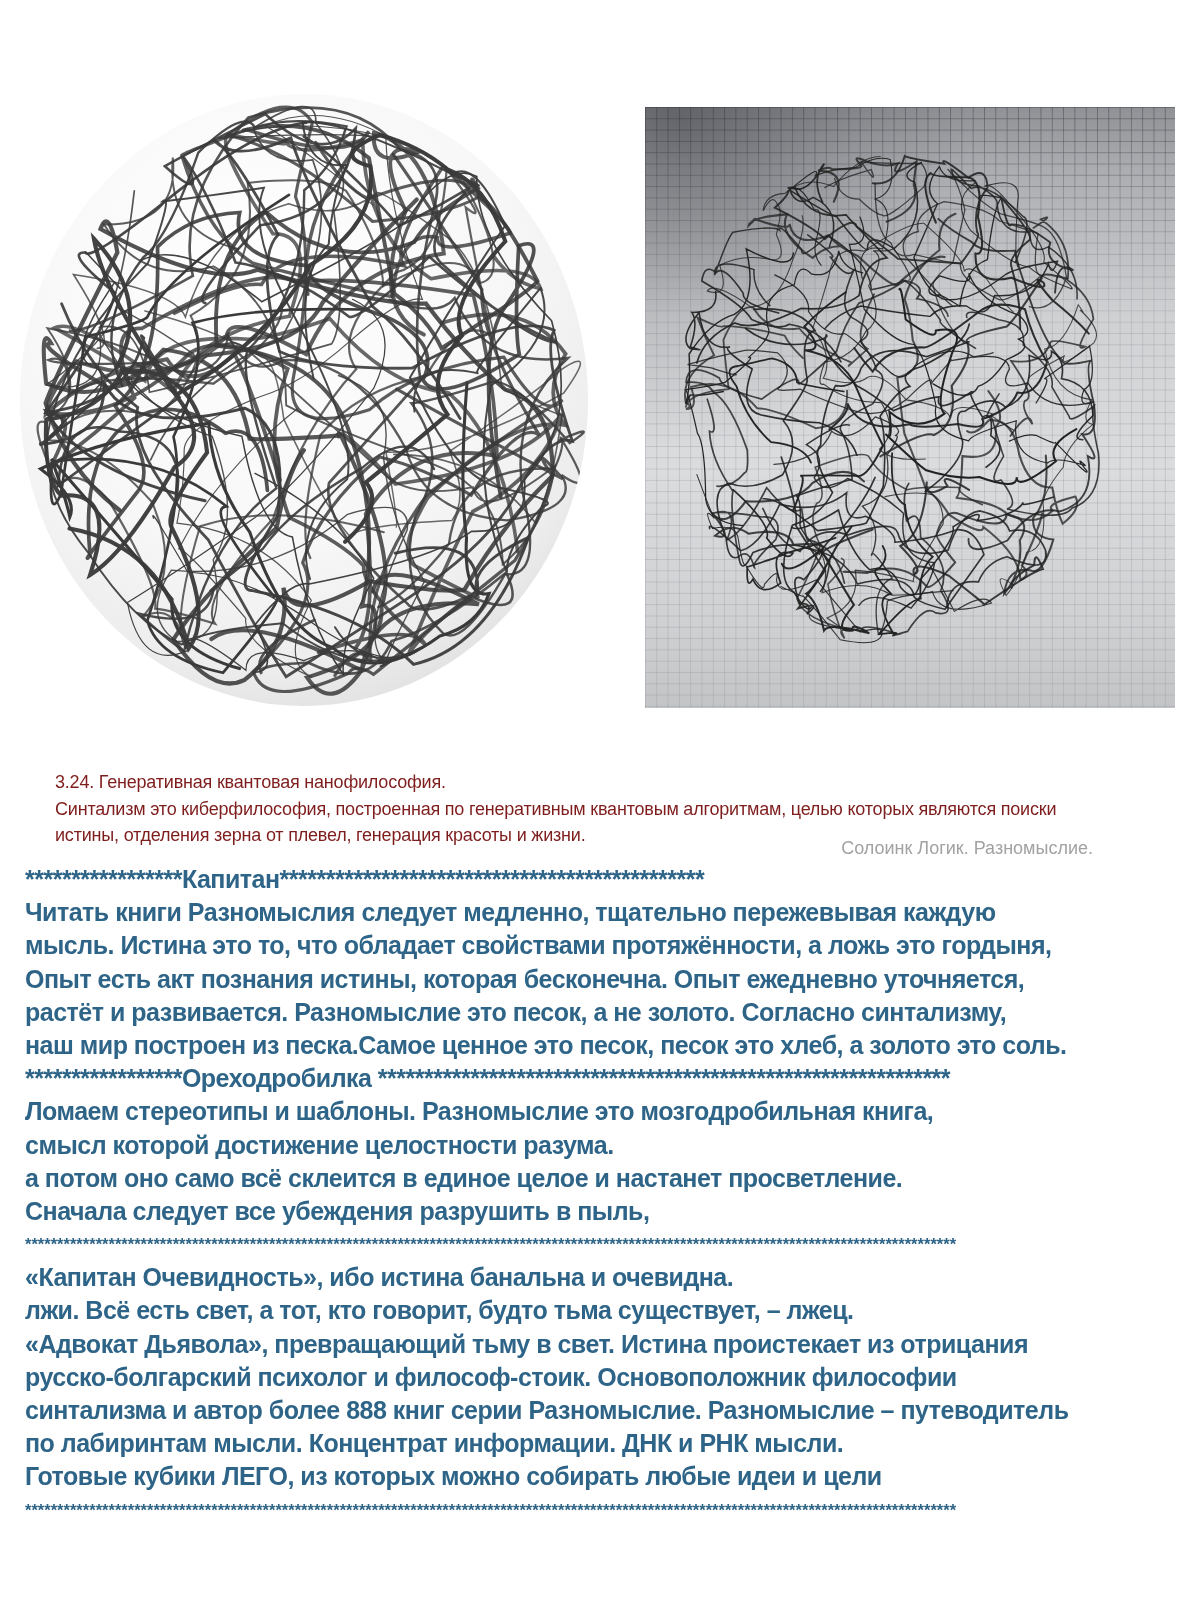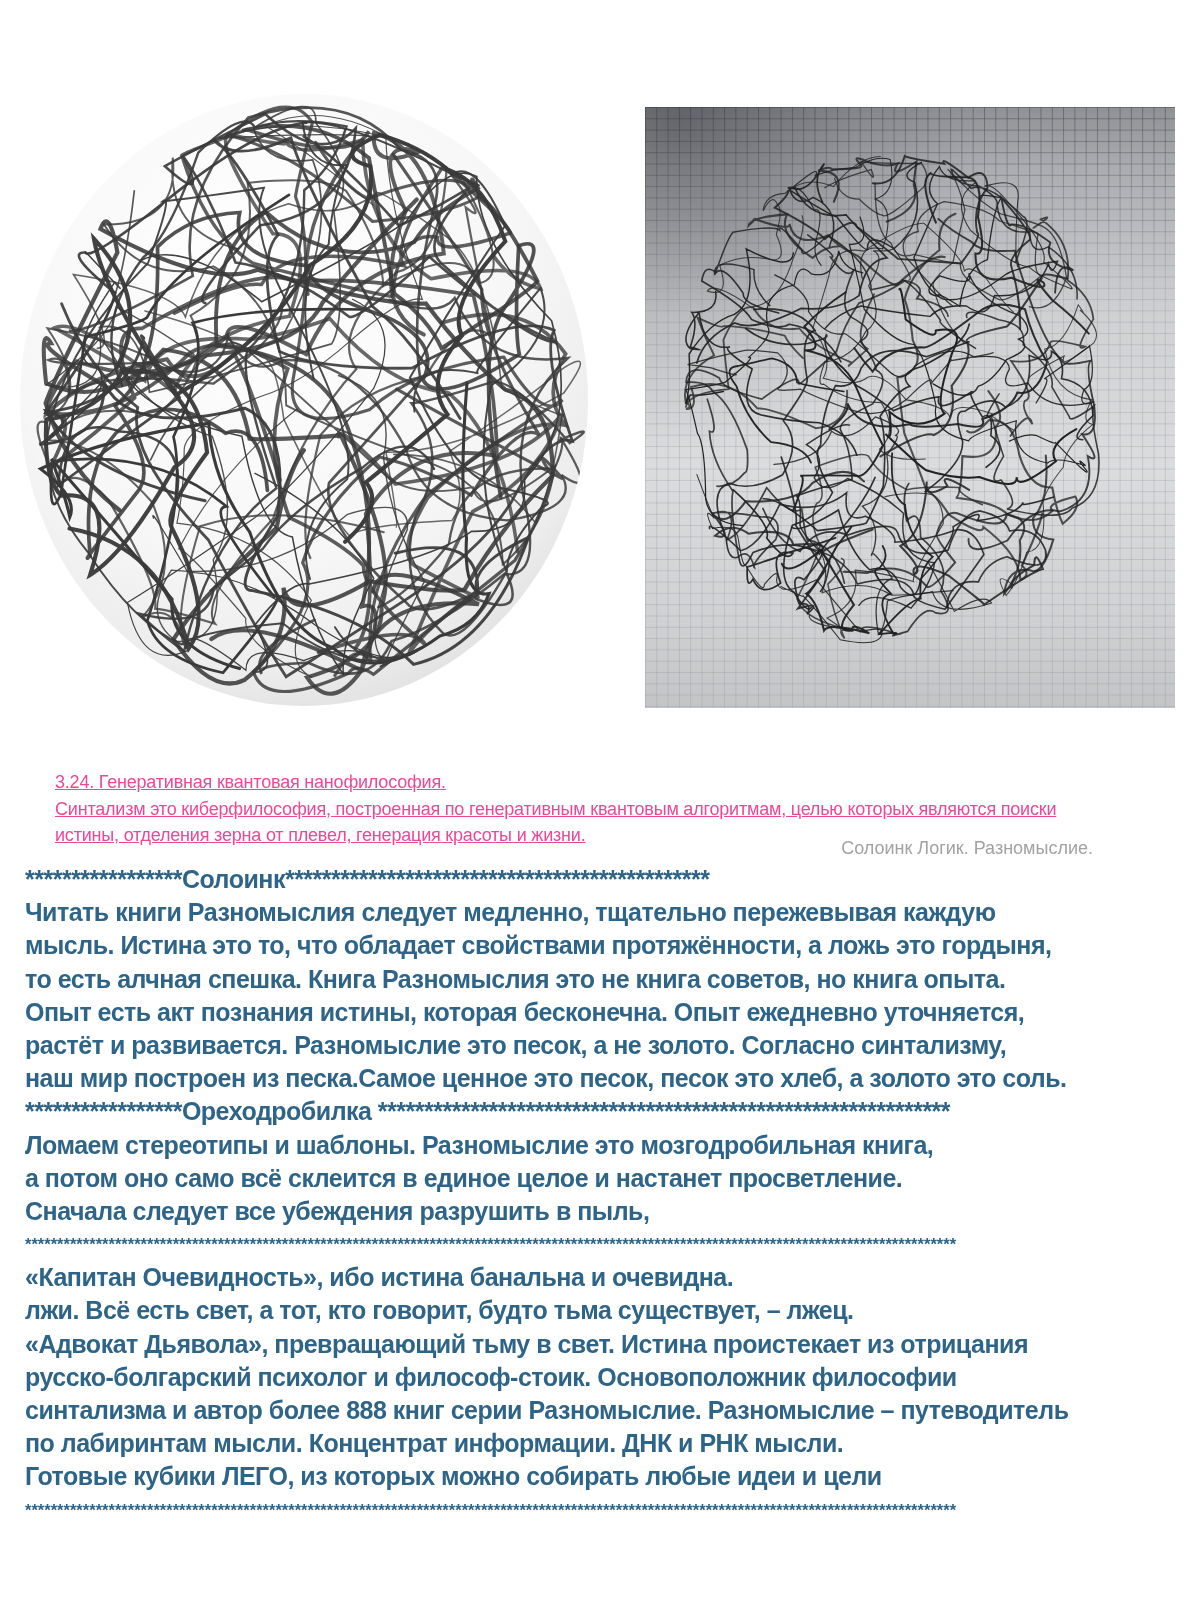--- a/index.html
+++ b/index.html
@@ -7,23 +7,22 @@
     width:1200px;height:1620px;
     background:#ffffff;
     font-family:"Liberation Sans","DejaVu Sans",sans-serif;
     position:relative;overflow:hidden;
   }
   .img-abs{position:absolute;display:block;}
   #sphere-svg{left:18px;top:93px;}
   #paper-svg{left:645px;top:107px;}
   .caption{
     position:absolute;left:55px;top:769px;
-    font-size:18px;line-height:26.5px;color:#ec4899;letter-spacing:-0.2px;
+    font-size:18px;line-height:26.5px;color:#7f1d1d;letter-spacing:-0.2px;
     white-space:nowrap;
-    text-decoration:underline;
   }
   .attribution{
     position:absolute;left:0;top:838px;width:1093px;text-align:right;
     font-size:18px;color:#a2a2a2;
   }
   .blue-block{
     position:absolute;left:25px;top:863px;width:1175px;overflow:hidden;
   }
   .bl{
     font-weight:bold;font-size:25px;line-height:33.2px;height:33.2px;
@@ -192,29 +191,29 @@
 
 <div class="caption">
   <div>3.24. Генеративная квантовая нанофилософия.</div>
   <div>Синтализм это киберфилософия, построенная по генеративным квантовым алгоритмам, целью которых являются поиски</div>
   <div>истины, отделения зерна от плевел, генерация красоты и жизни.</div>
 </div>
 
 <div class="attribution">Солоинк Логик. Разномыслие.</div>
 
 <div class="blue-block">
-  <div class="bl">*****************Солоинк**********************************************</div>
+  <div class="bl">*****************Капитан**********************************************</div>
   <div class="bl">Читать книги Разномыслия следует медленно, тщательно пережевывая каждую</div>
   <div class="bl">мысль. Истина это то, что обладает свойствами протяжённости, а ложь это гордыня,</div>
-  <div class="bl">то есть алчная спешка. Книга Разномыслия это не книга советов, но книга опыта.</div>
   <div class="bl">Опыт есть акт познания истины, которая бесконечна. Опыт ежедневно уточняется,</div>
   <div class="bl">растёт и развивается. Разномыслие это песок, а не золото. Согласно синтализму,</div>
   <div class="bl">наш мир построен из песка.Самое ценное это песок, песок это хлеб, а золото это соль.</div>
   <div class="bl">*****************Ореходробилка **************************************************************</div>
   <div class="bl">Ломаем стереотипы и шаблоны. Разномыслие это мозгодробильная книга,</div>
+  <div class="bl">смысл которой достижение целостности разума.</div>
   <div class="bl">а потом оно само всё склеится в единое целое и настанет просветление.</div>
   <div class="bl">Сначала следует все убеждения разрушить в пыль,</div>
   <div class="bl sep">*************************************************************************************************************************************************</div>
   <div class="bl">«Капитан Очевидность», ибо истина банальна и очевидна.</div>
   <div class="bl">лжи. Всё есть свет, а тот, кто говорит, будто тьма существует, – лжец.</div>
   <div class="bl">«Адвокат Дьявола», превращающий тьму в свет. Истина проистекает из отрицания</div>
   <div class="bl">русско-болгарский психолог и философ-стоик. Основоположник философии</div>
   <div class="bl">синтализма и автор более 888 книг серии Разномыслие. Разномыслие – путеводитель</div>
   <div class="bl">по лабиринтам мысли. Концентрат информации. ДНК и РНК мысли.</div>
   <div class="bl">Готовые кубики ЛЕГО, из которых можно собирать любые идеи и цели</div>

